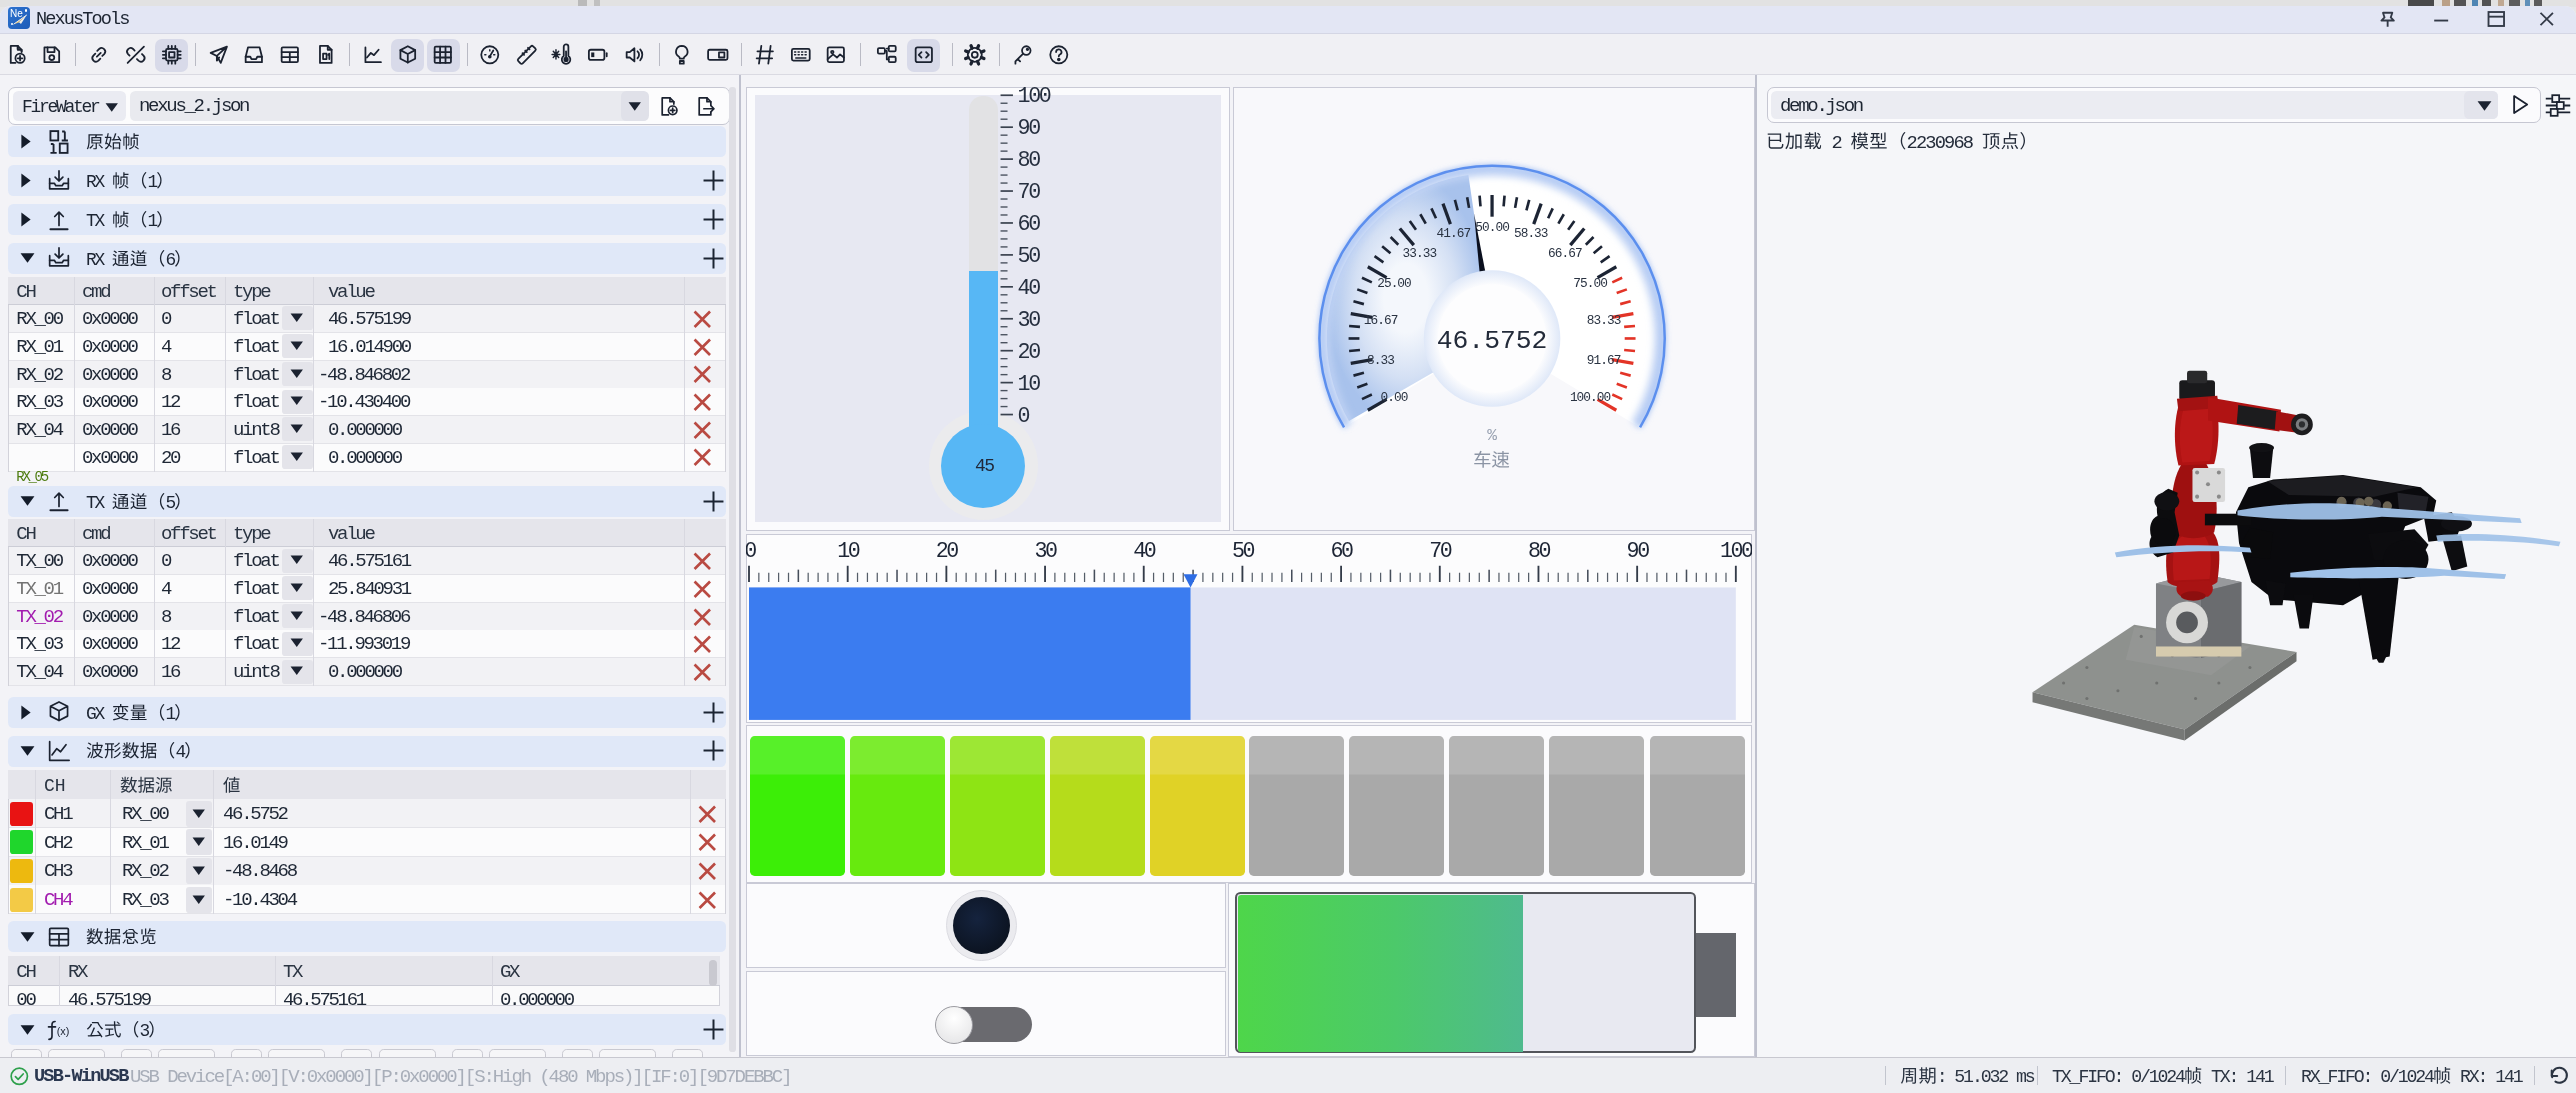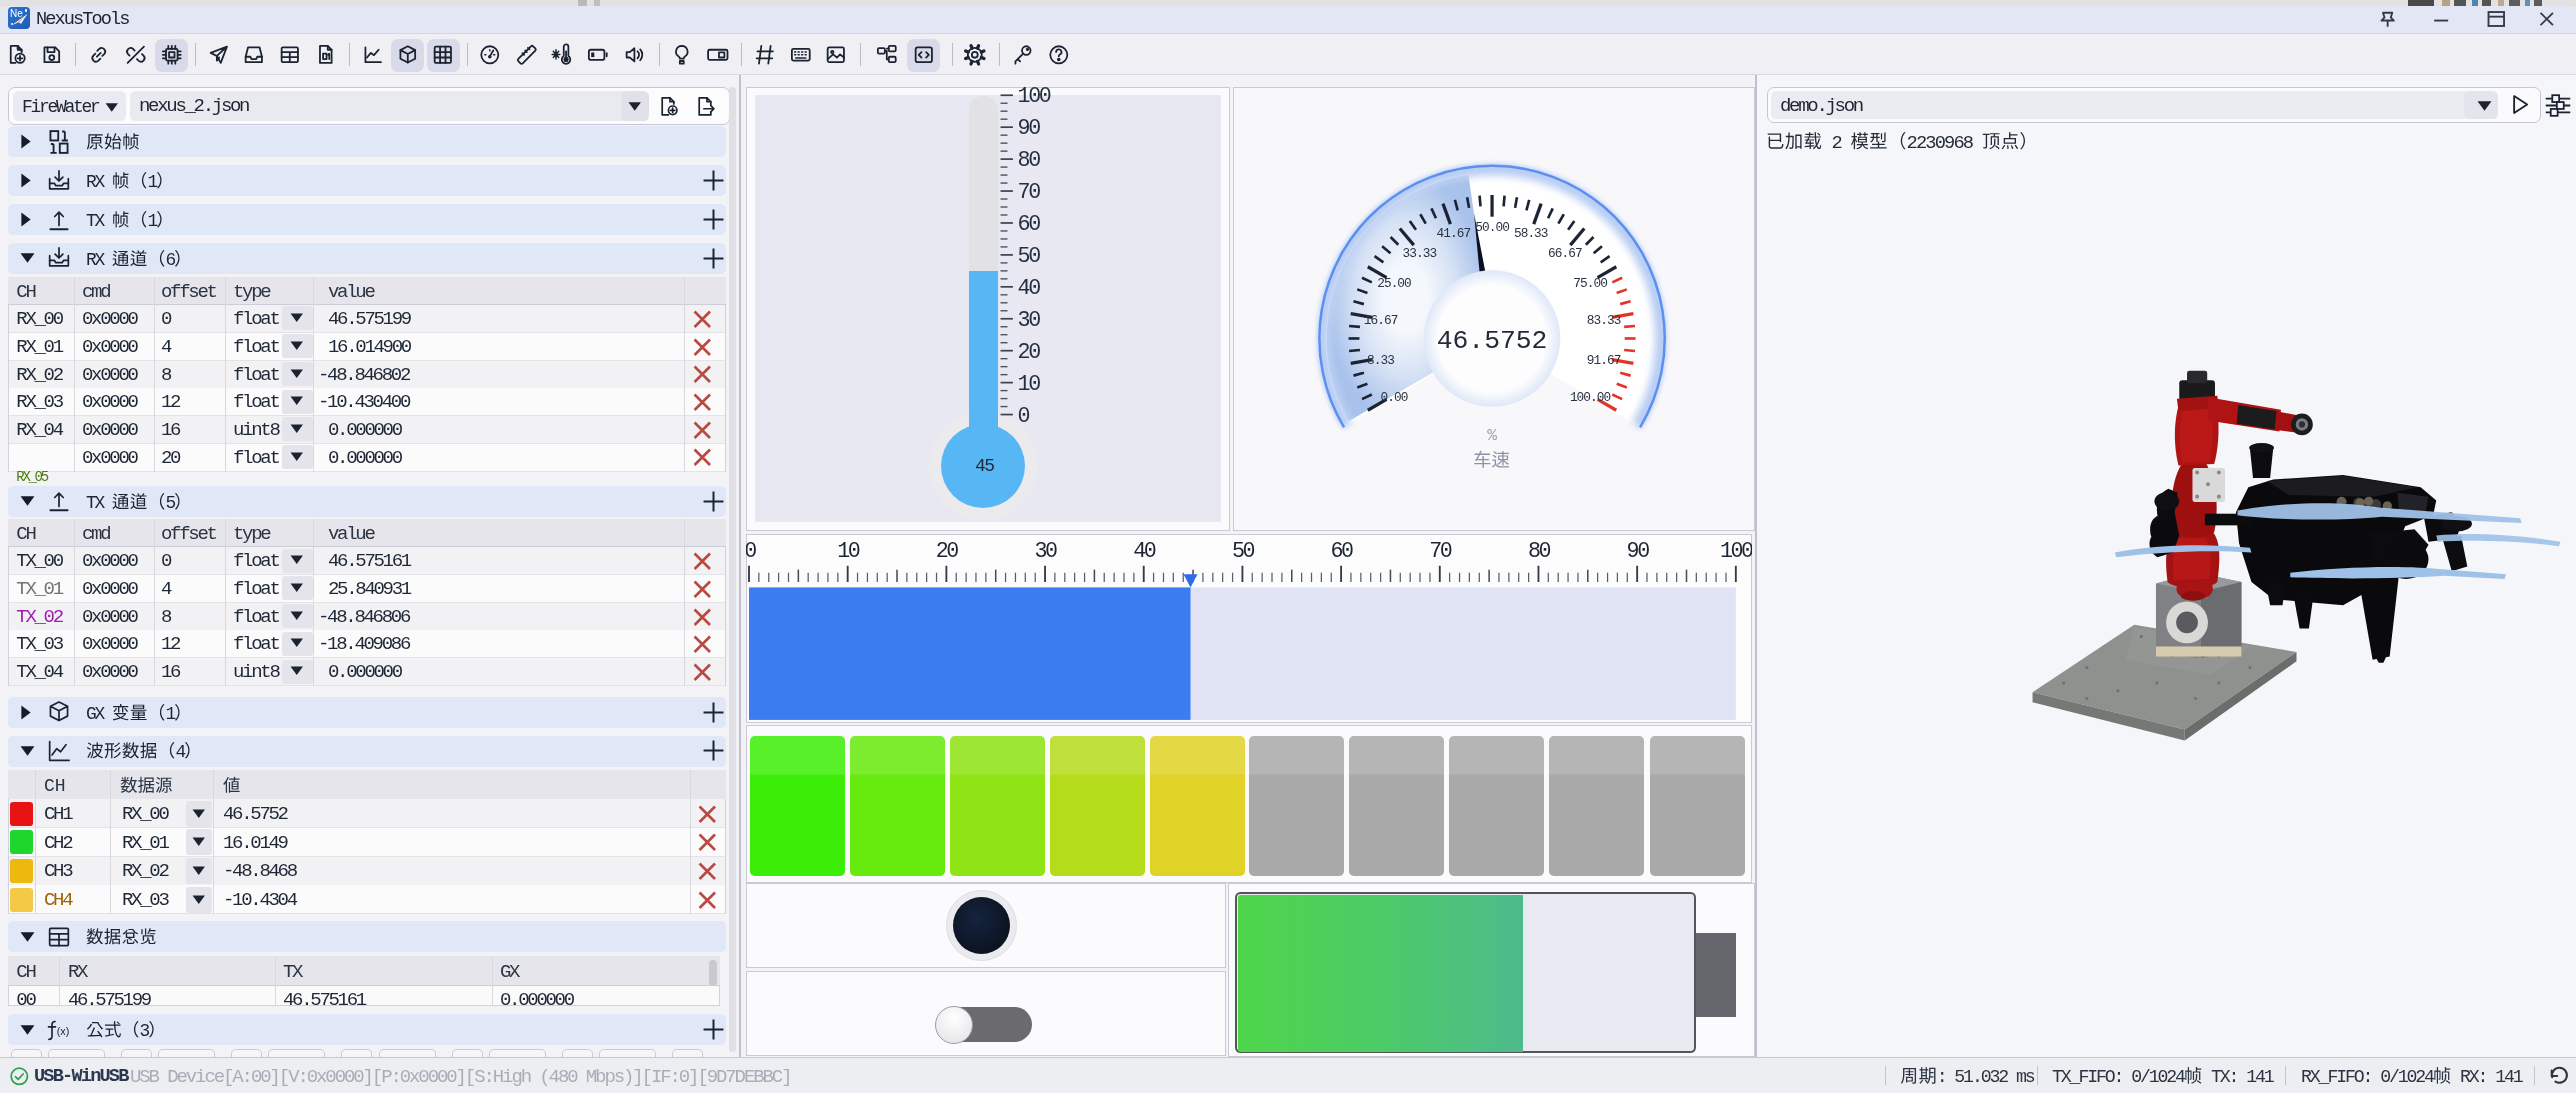--- a/index.html
+++ b/index.html
@@ -586,21 +586,21 @@
     <path d="M2 2 L22 22 M22 2 L2 22" stroke="#b94a42" stroke-width="3.4"></path>
   </svg>
 <div class="a ms" style="left:16.3px;top:633px;font-size:19px;letter-spacing:-2.3px;color:#1f2836">TX_03</div>
 <div class="a ms" style="left:82px;top:633px;font-size:19px;letter-spacing:-2.3px;color:#1f2836">0x0000</div>
 <div class="a ms" style="left:161px;top:633px;font-size:19px;letter-spacing:-2.3px;color:#1f2836">12</div>
 <div class="a ms" style="left:233px;top:633px;font-size:19px;letter-spacing:-2.3px;color:#1f2836">float</div>
 <div class="a" style="left:282px;top:632px;width:31px;height:24px;background:#e4e4ea;border-radius:3.1px"></div>
 <svg class="a" style="left:289px;top:637px" width="15.5" height="12.4" viewBox="0 0 20 16">
     <path d="M2 2 L18 2 L10 13 Z" fill="#1b2230"></path>
   </svg>
-<div class="a ms" style="left:318px;top:633px;font-size:19px;letter-spacing:-2.3px;color:#1f2836">-18.409086</div>
+<div class="a ms" style="left:318px;top:633px;font-size:19px;letter-spacing:-2.3px;color:#1f2836">-11.993019</div>
 <svg class="a" style="left:693px;top:635px" width="18.6" height="18.6" viewBox="0 0 24 24">
     <path d="M2 2 L22 22 M22 2 L2 22" stroke="#b94a42" stroke-width="3.4"></path>
   </svg>
 <div class="a ms" style="left:16.3px;top:661px;font-size:19px;letter-spacing:-2.3px;color:#1f2836">TX_04</div>
 <div class="a ms" style="left:82px;top:661px;font-size:19px;letter-spacing:-2.3px;color:#1f2836">0x0000</div>
 <div class="a ms" style="left:161px;top:661px;font-size:19px;letter-spacing:-2.3px;color:#1f2836">16</div>
 <div class="a ms" style="left:233px;top:661px;font-size:19px;letter-spacing:-2.3px;color:#1f2836">uint8</div>
 <div class="a" style="left:282px;top:660px;width:31px;height:24px;background:#e4e4ea;border-radius:3.1px"></div>
 <svg class="a" style="left:289px;top:665px" width="15.5" height="12.4" viewBox="0 0 20 16">
     <path d="M2 2 L18 2 L10 13 Z" fill="#1b2230"></path>
@@ -725,21 +725,21 @@
 <div class="a ms" style="left:122px;top:860px;font-size:19px;letter-spacing:-2.3px;color:#1f2836">RX_02</div>
 <div class="a" style="left:186px;top:858px;width:25.6px;height:25.6px;background:#e4e4ea;border-radius:3.1px"></div>
 <svg class="a" style="left:191px;top:865px" width="15.5" height="12.4" viewBox="0 0 20 16">
     <path d="M2 2 L18 2 L10 13 Z" fill="#1b2230"></path>
   </svg>
 <div class="a ms" style="left:223px;top:860px;font-size:19px;letter-spacing:-2.3px;color:#1f2836">-48.8468</div>
 <svg class="a" style="left:698px;top:862px" width="18.6" height="18.6" viewBox="0 0 24 24">
     <path d="M2 2 L22 22 M22 2 L2 22" stroke="#b94a42" stroke-width="3.4"></path>
   </svg>
 <div class="a" style="left:10px;top:888px;width:23px;height:24px;background:#f3ca46;border-radius:3.1px"></div>
-<div class="a ms" style="left:44px;top:889px;font-size:19px;letter-spacing:-2.3px;color:#a16207">CH4</div>
+<div class="a ms" style="left:44px;top:889px;font-size:19px;letter-spacing:-2.3px;color:#a21caf">CH4</div>
 <div class="a ms" style="left:122px;top:889px;font-size:19px;letter-spacing:-2.3px;color:#1f2836">RX_03</div>
 <div class="a" style="left:186px;top:887px;width:25.6px;height:25.6px;background:#e4e4ea;border-radius:3.1px"></div>
 <svg class="a" style="left:191px;top:894px" width="15.5" height="12.4" viewBox="0 0 20 16">
     <path d="M2 2 L18 2 L10 13 Z" fill="#1b2230"></path>
   </svg>
 <div class="a ms" style="left:223px;top:889px;font-size:19px;letter-spacing:-2.3px;color:#1f2836">-10.4304</div>
 <svg class="a" style="left:698px;top:891px" width="18.6" height="18.6" viewBox="0 0 24 24">
     <path d="M2 2 L22 22 M22 2 L2 22" stroke="#b94a42" stroke-width="3.4"></path>
   </svg>
 <div class="a" style="left:7.8px;top:921px;width:718px;height:31px;background:#e0e8f8;border-radius:5.4px"></div>

